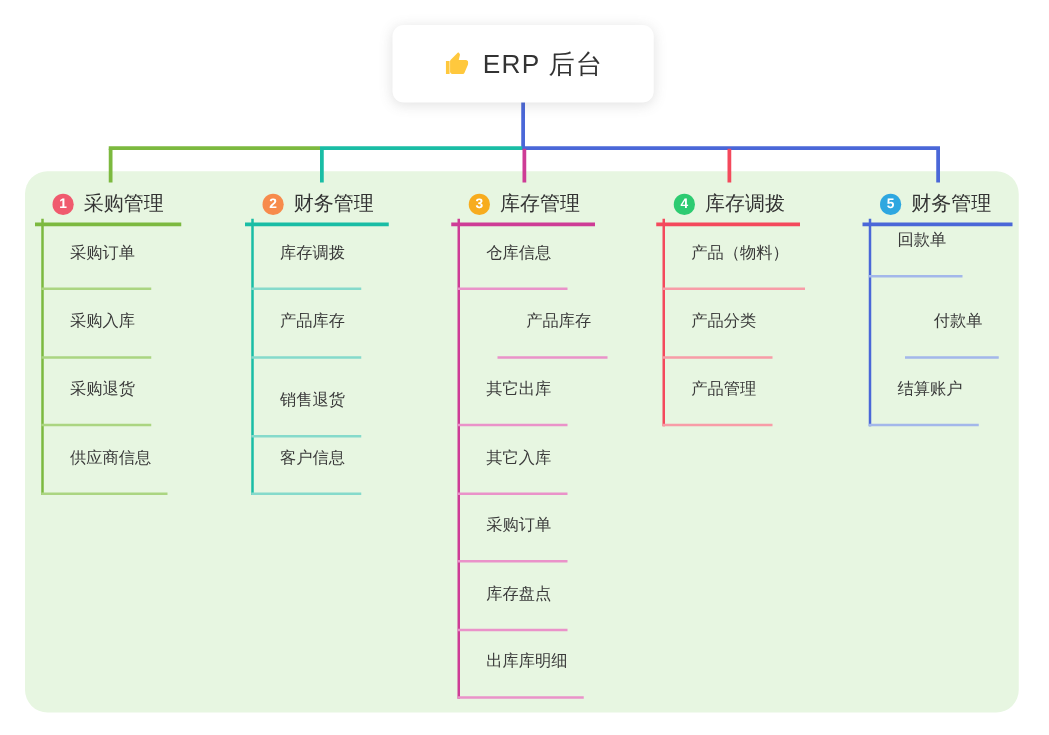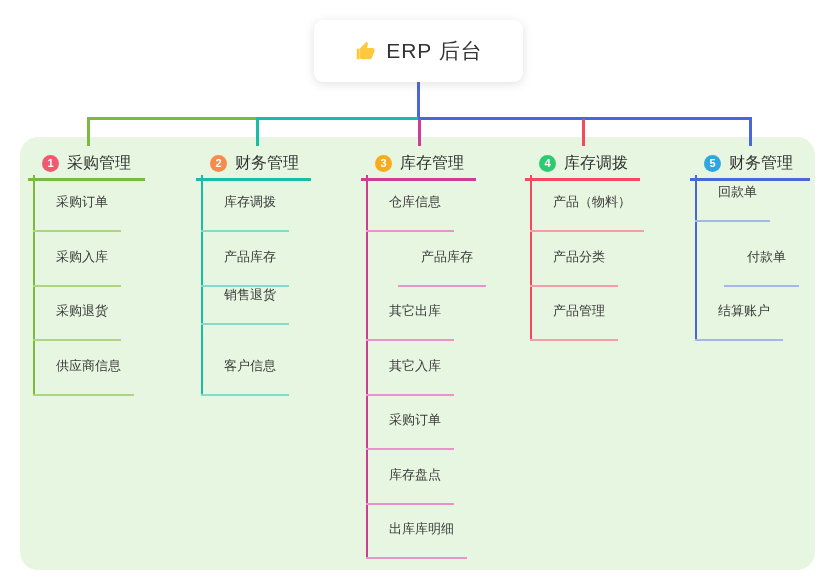--- a/index.html
+++ b/index.html
@@ -90,21 +90,21 @@
       <div class="branch-header" style="left: 196px; top: 149px; width: 101px; border-bottom: 3px solid rgb(25, 189, 165);">
         <span class="badge" style="background: rgb(247, 139, 76);">2</span>
         <span class="branch-label">财务管理</span>
       </div>
       <div class="child-node" style="left: 201px; top: 198px; border-bottom: 2px solid rgb(133, 218, 203);">
         <span class="child-label">库存调拨</span>
       </div>
       <div class="child-node" style="left: 201px; top: 253px; border-bottom: 2px solid rgb(133, 218, 203);">
         <span class="child-label">产品库存</span>
       </div>
-      <div class="child-node" style="left: 201px; top: 291px; border-bottom: 2px solid rgb(133, 218, 203);">
+      <div class="child-node" style="left: 201px; top: 316px; border-bottom: 2px solid rgb(133, 218, 203);">
         <span class="child-label">销售退货</span>
       </div>
       <div class="child-node" style="left: 201px; top: 362px; border-bottom: 2px solid rgb(133, 218, 203);">
         <span class="child-label">客户信息</span>
       </div>
       <div class="branch-header" style="left: 361px; top: 149px; width: 101px; border-bottom: 3px solid rgb(206, 60, 150);">
         <span class="badge" style="background: rgb(247, 172, 30);">3</span>
         <span class="branch-label">库存管理</span>
       </div>
       <div class="child-node" style="left: 366px; top: 198px; border-bottom: 2px solid rgb(234, 146, 201);">

